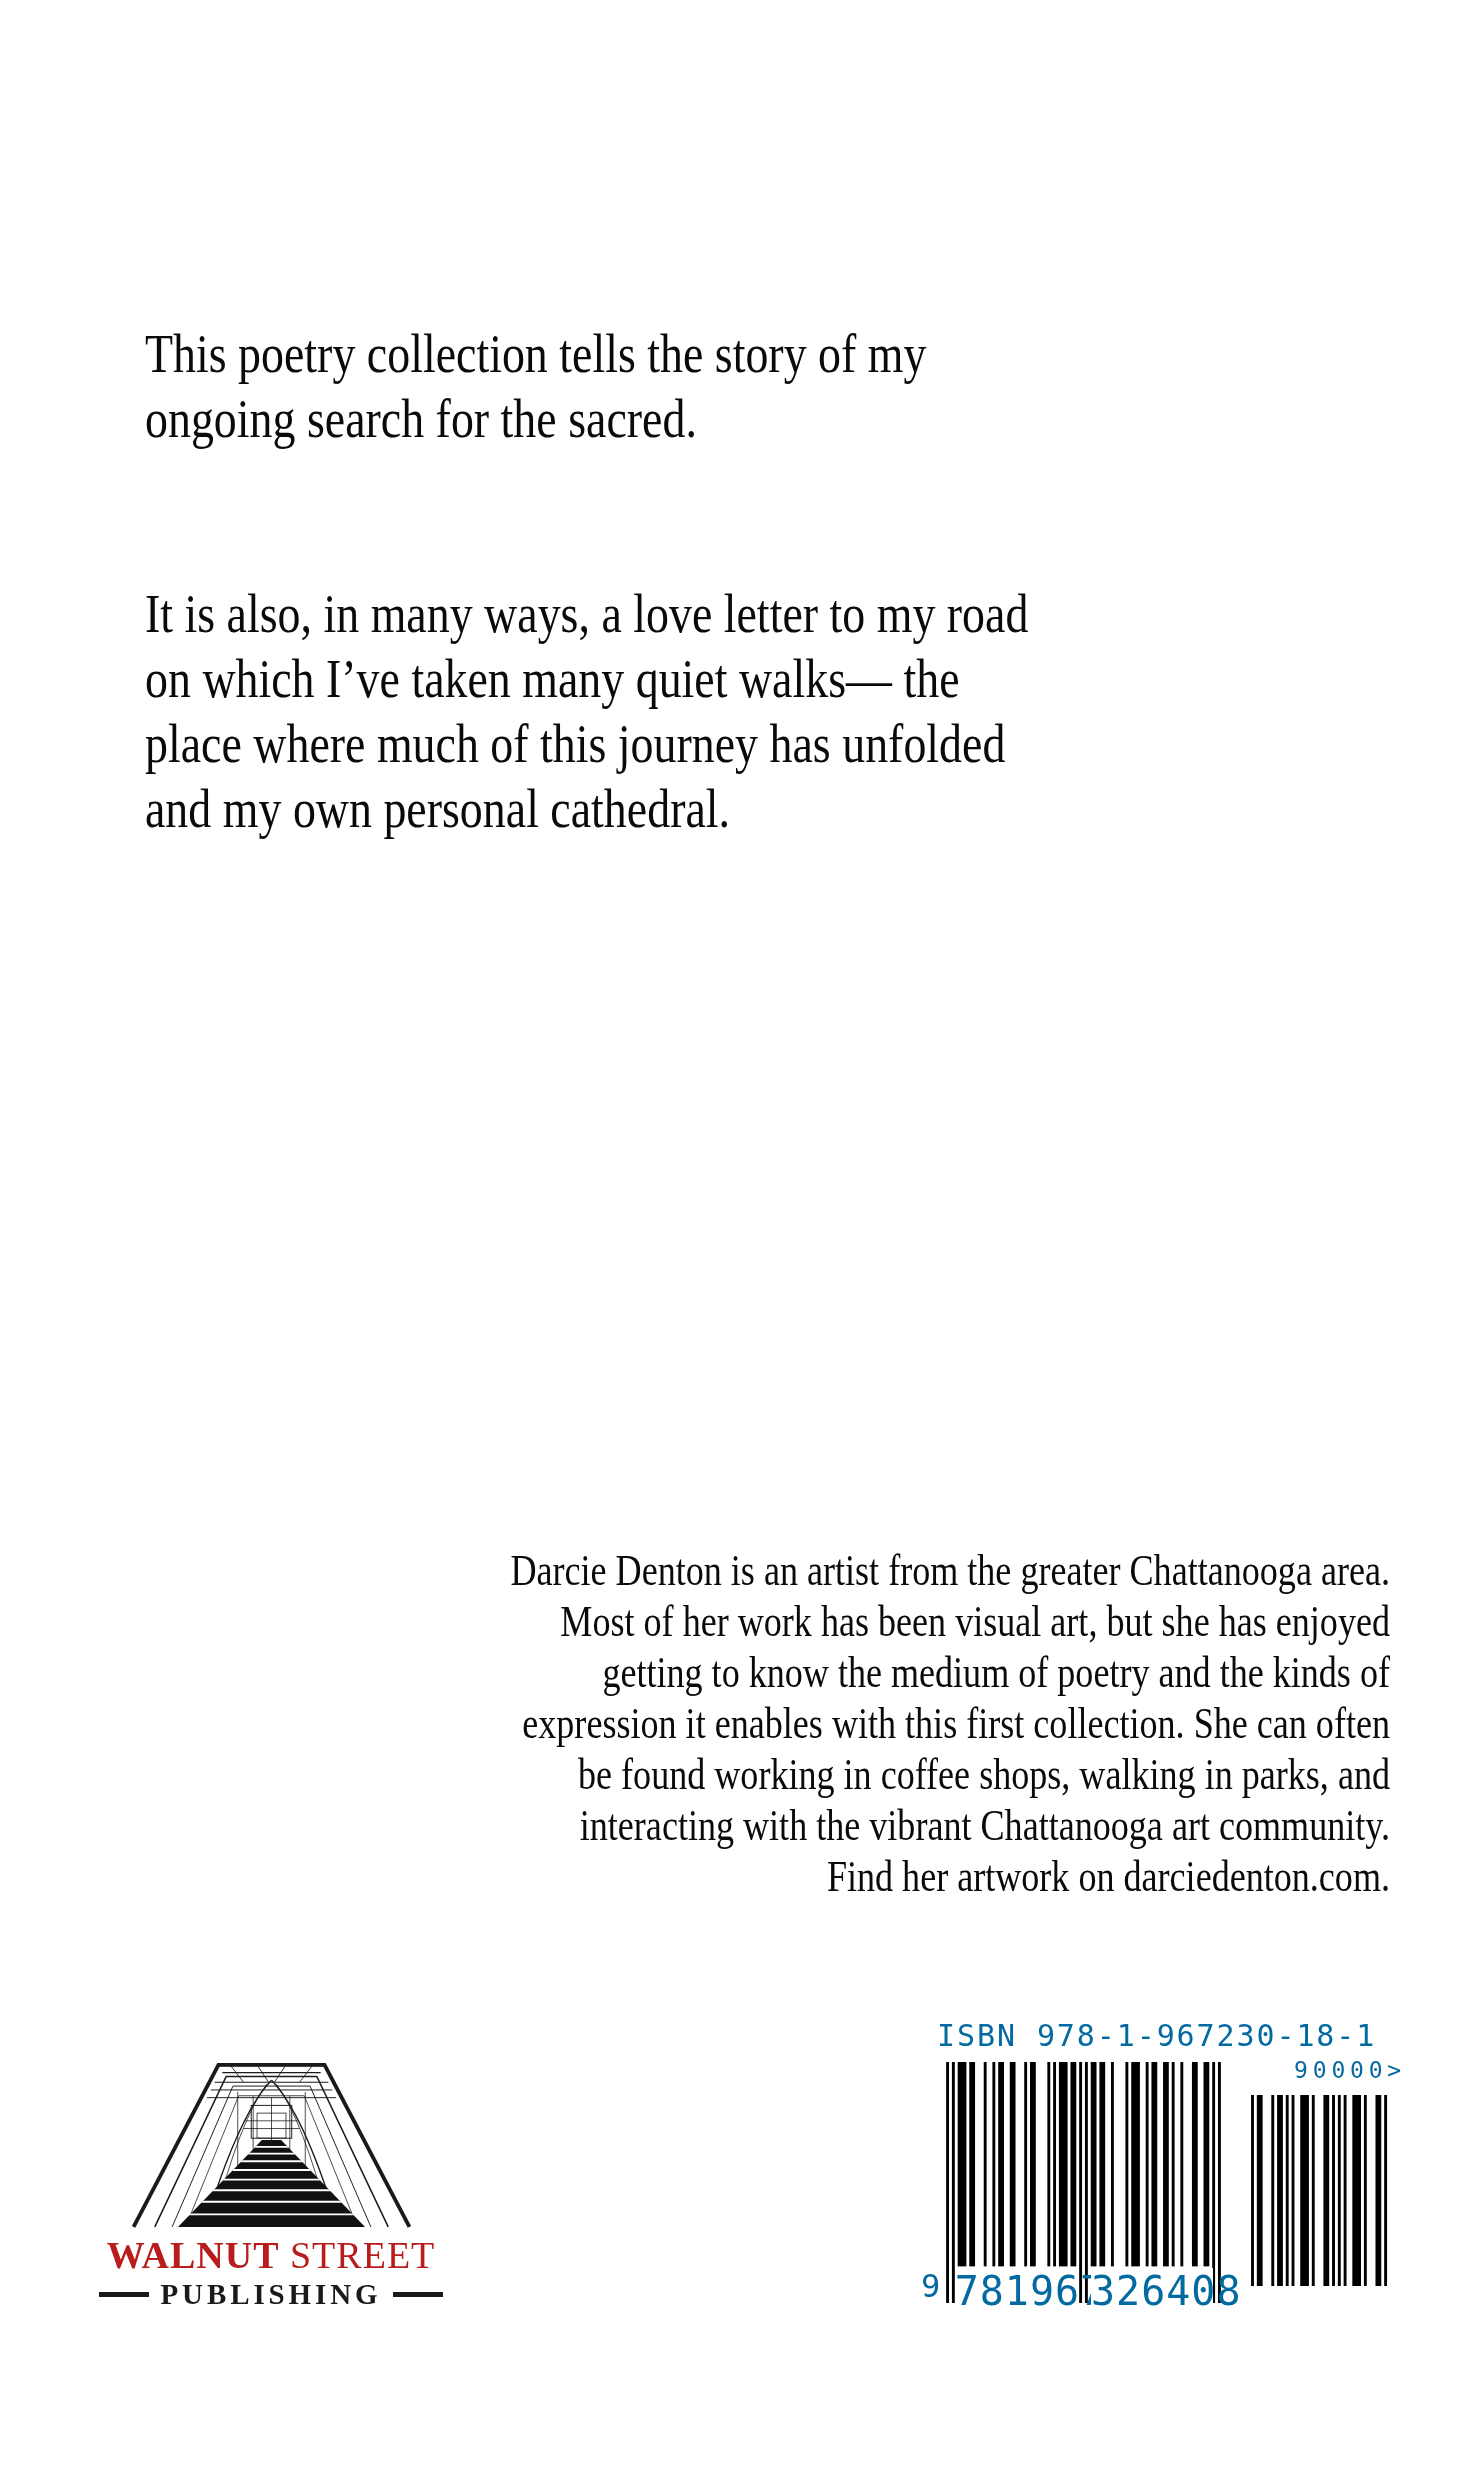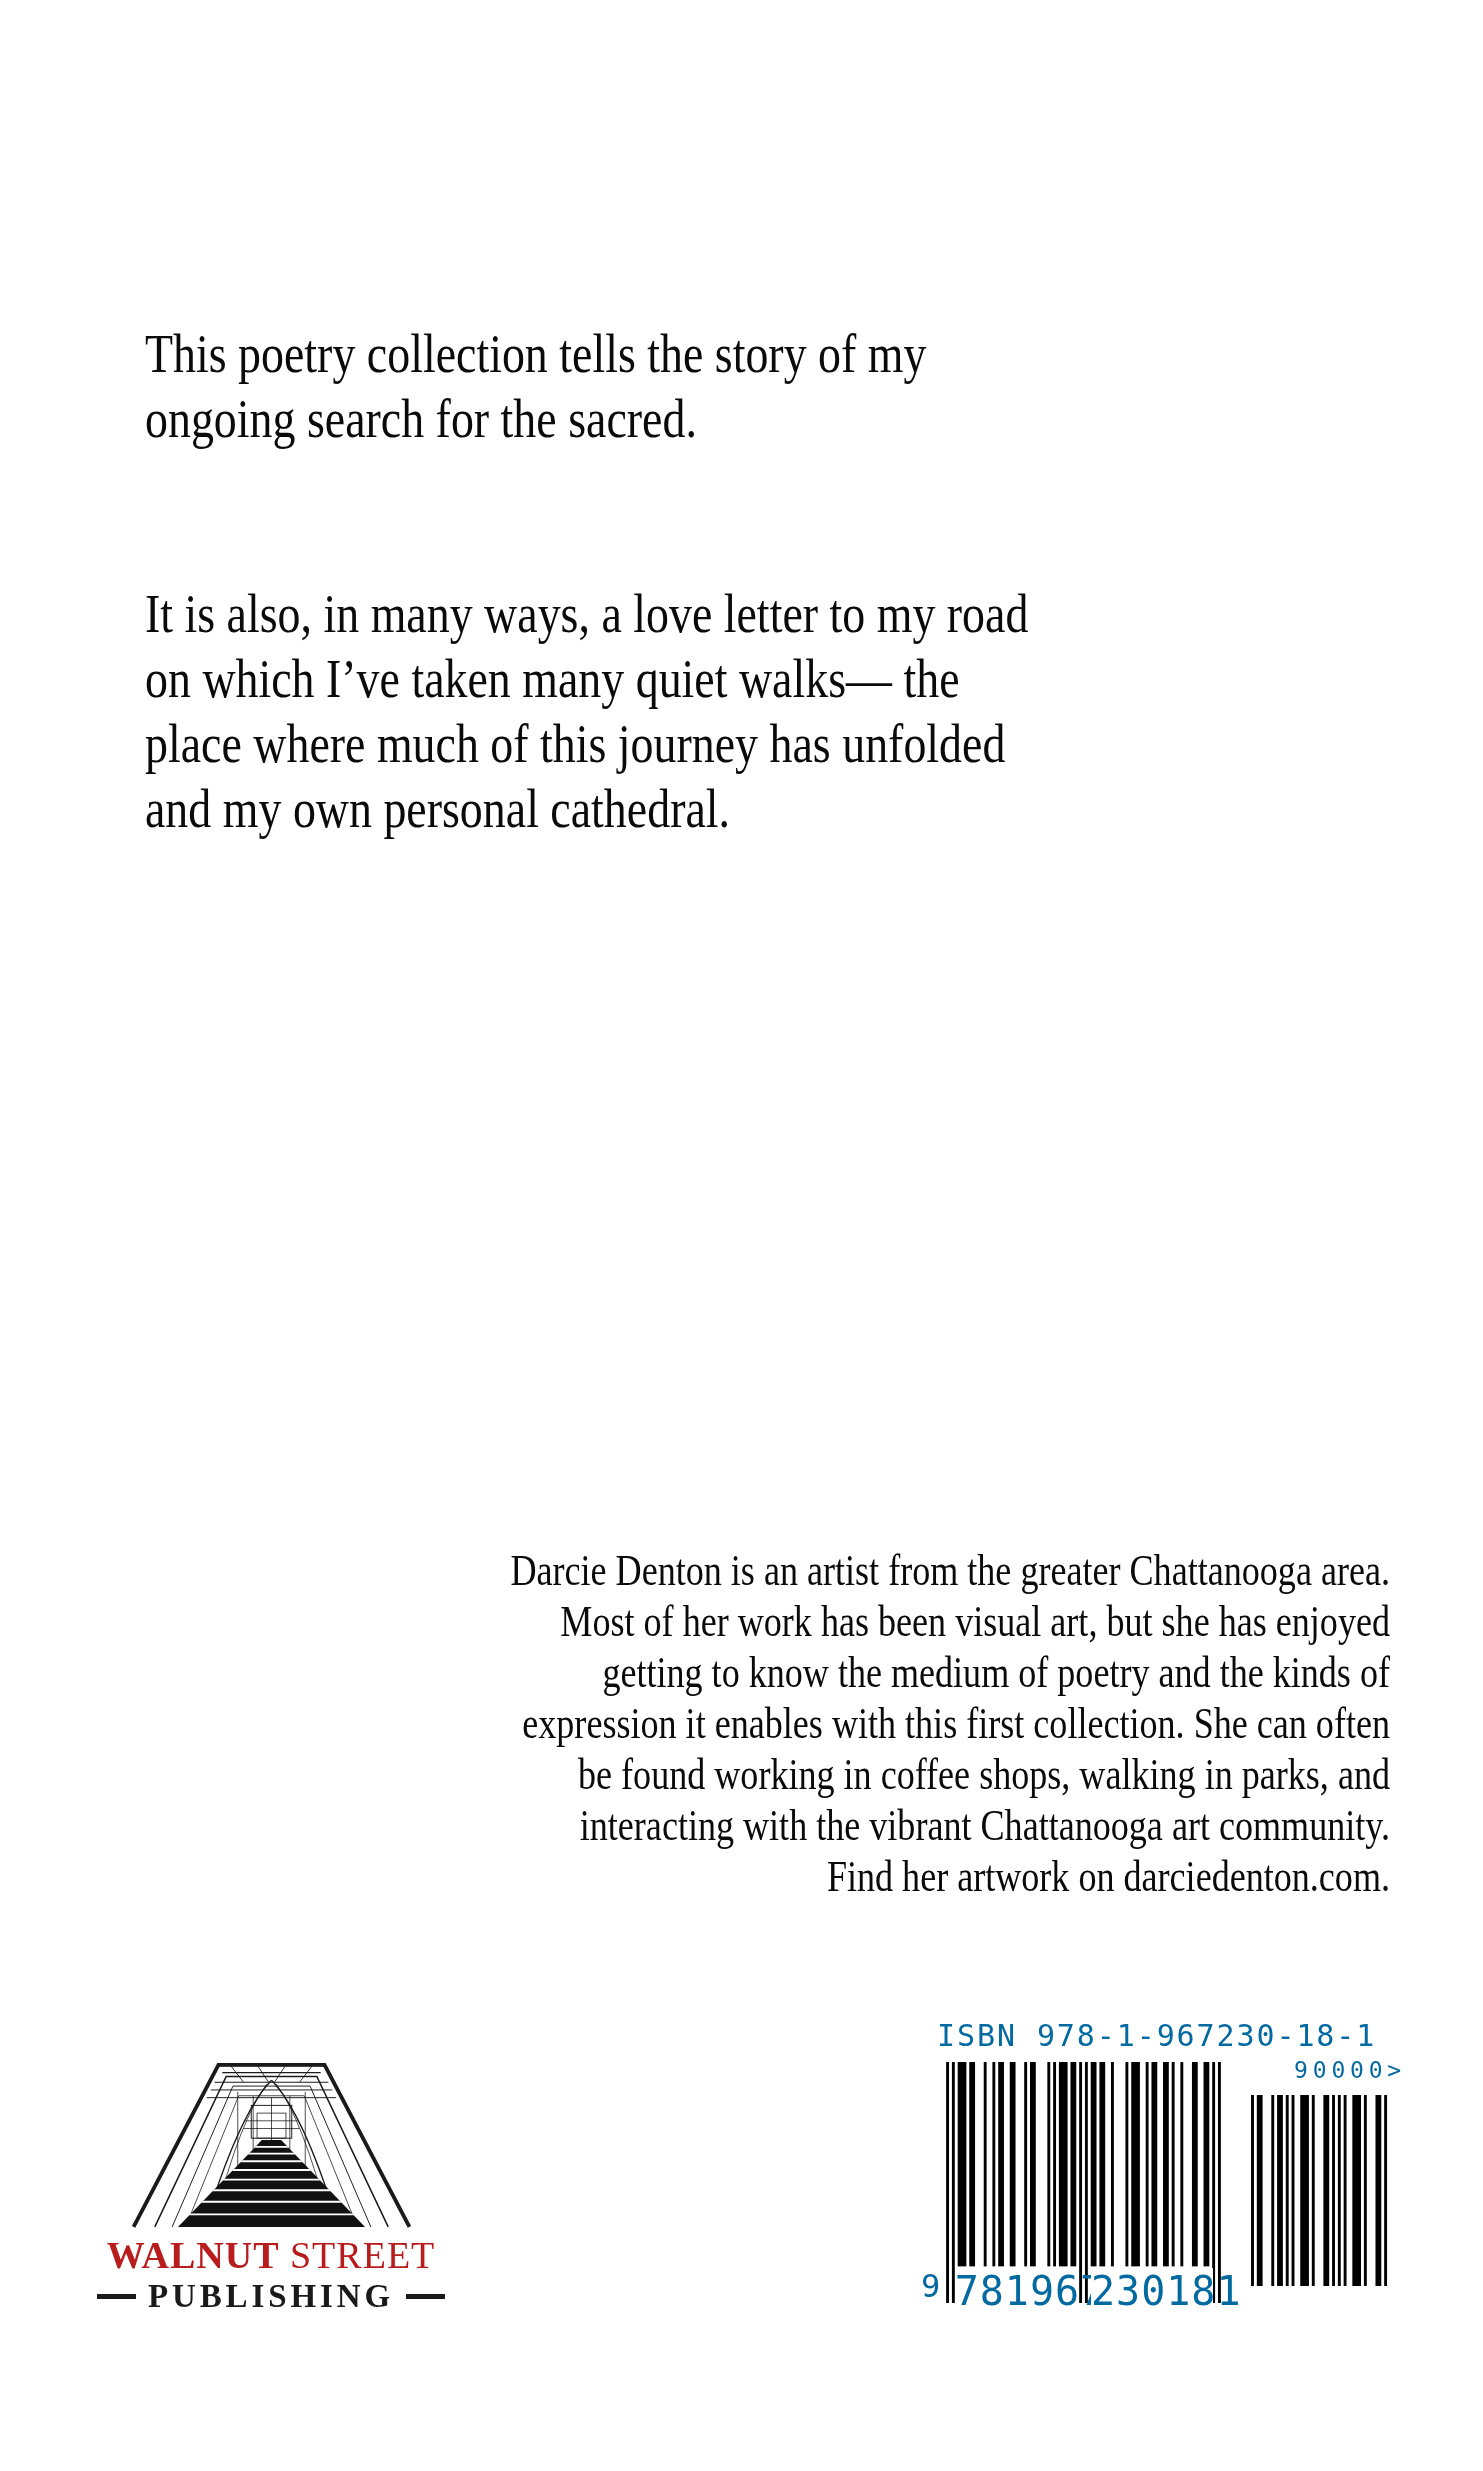--- a/index.html
+++ b/index.html
@@ -29,21 +29,21 @@
   .pub-name{
     margin-top:1.9px;font-size:38px;line-height:41px;color:#b91c1c;
     letter-spacing:1px;white-space:nowrap;
   }
   .pub-name .w{font-weight:bold;}
   .pub-sub{
     margin-top:1.9px;display:flex;align-items:center;justify-content:center;gap:11.6px;
   }
   .pub-sub .dash{width:50px;height:4.8px;background:#1a1a1a;}
   .pub-sub .t{
-    font-size:33px;font-weight:bold;letter-spacing:3.9px;color:#1a1a1a;white-space:nowrap;
+    font-size:29px;font-weight:bold;letter-spacing:3.9px;color:#1a1a1a;white-space:nowrap;
   }
   
   .barcode-block{
     position:absolute;left:917px;top:2018px;width:489px;height:299px;
     font-family:"DejaVu Sans Mono", monospace;color:#0369a1;
   }
   .isbn-line{
     position:absolute;left:0;right:9.7px;top:0;text-align:center;
     font-size:30px;letter-spacing:1.9px;white-space:nowrap;
   }
@@ -177,21 +177,21 @@
           <rect x="225" y="0" width="6" height="212" fill="#000000"></rect>
           <rect x="234" y="0" width="3" height="212" fill="#000000"></rect>
           <rect x="243" y="0" width="3" height="212" fill="#000000"></rect>
           <rect x="255" y="0" width="6" height="212" fill="#000000"></rect>
           <rect x="267" y="0" width="6" height="212" fill="#000000"></rect>
           <rect x="276" y="0" width="3" height="250" fill="#000000"></rect>
           <rect x="282" y="0" width="3" height="250" fill="#000000"></rect>
         </svg>
       <span class="digit-prefix">9</span>
       <span class="digit-left">781967</span>
-      <span class="digit-right">230181</span>
+      <span class="digit-right">326408</span>
     </div>
     <div class="supp-wrap">
       <svg id="ean5-svg" width="145" height="191" viewBox="0 0 150 198">
           <rect x="3" y="0" width="3" height="198" fill="#000000"></rect>
           <rect x="9" y="0" width="6" height="198" fill="#000000"></rect>
           <rect x="24" y="0" width="3" height="198" fill="#000000"></rect>
           <rect x="30" y="0" width="6" height="198" fill="#000000"></rect>
           <rect x="39" y="0" width="3" height="198" fill="#000000"></rect>
           <rect x="45" y="0" width="3" height="198" fill="#000000"></rect>
           <rect x="54" y="0" width="9" height="198" fill="#000000"></rect>

